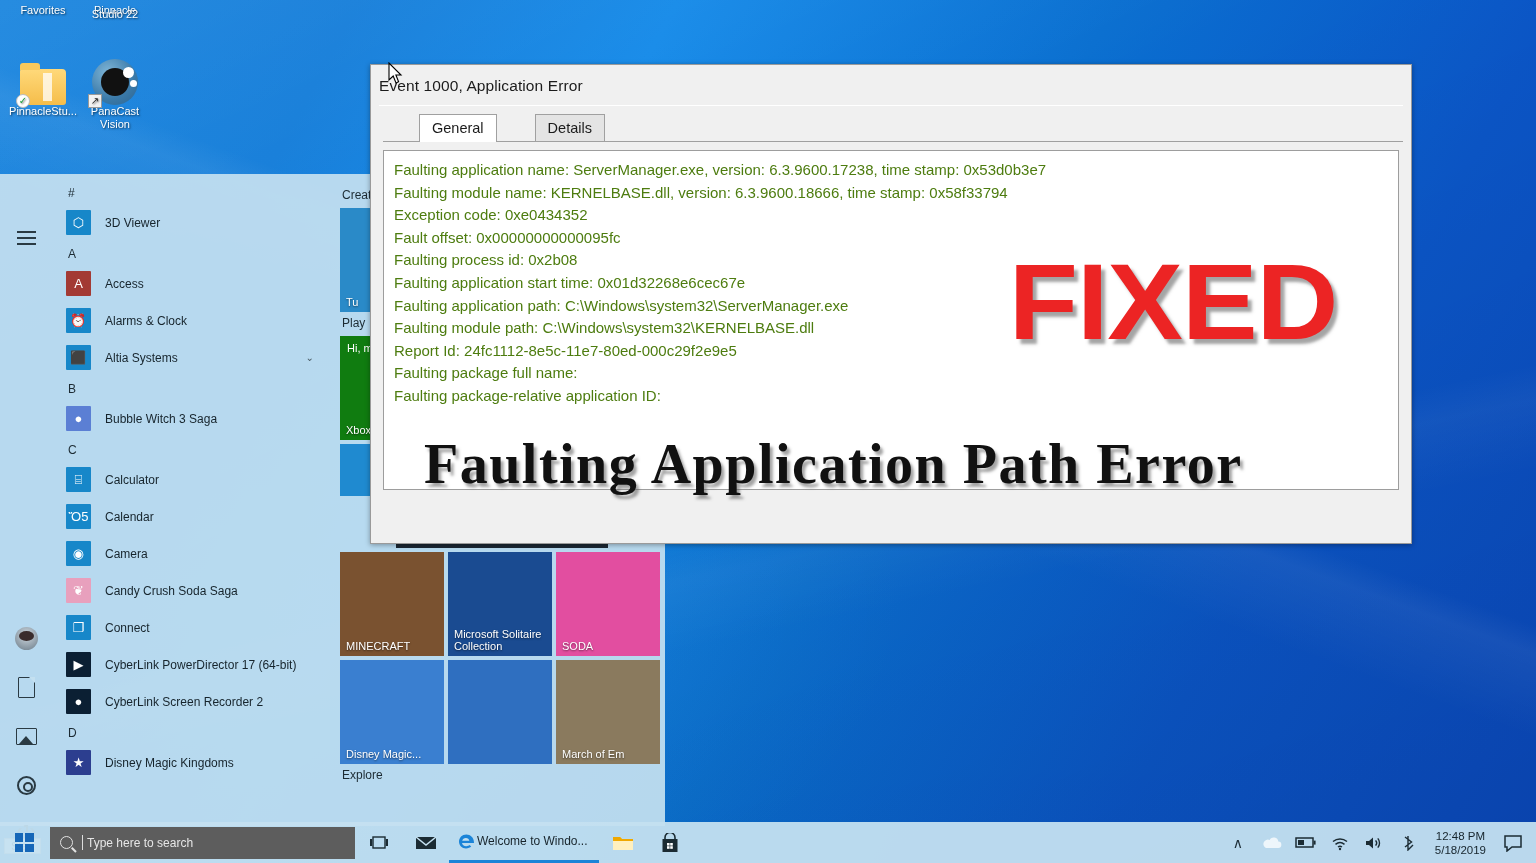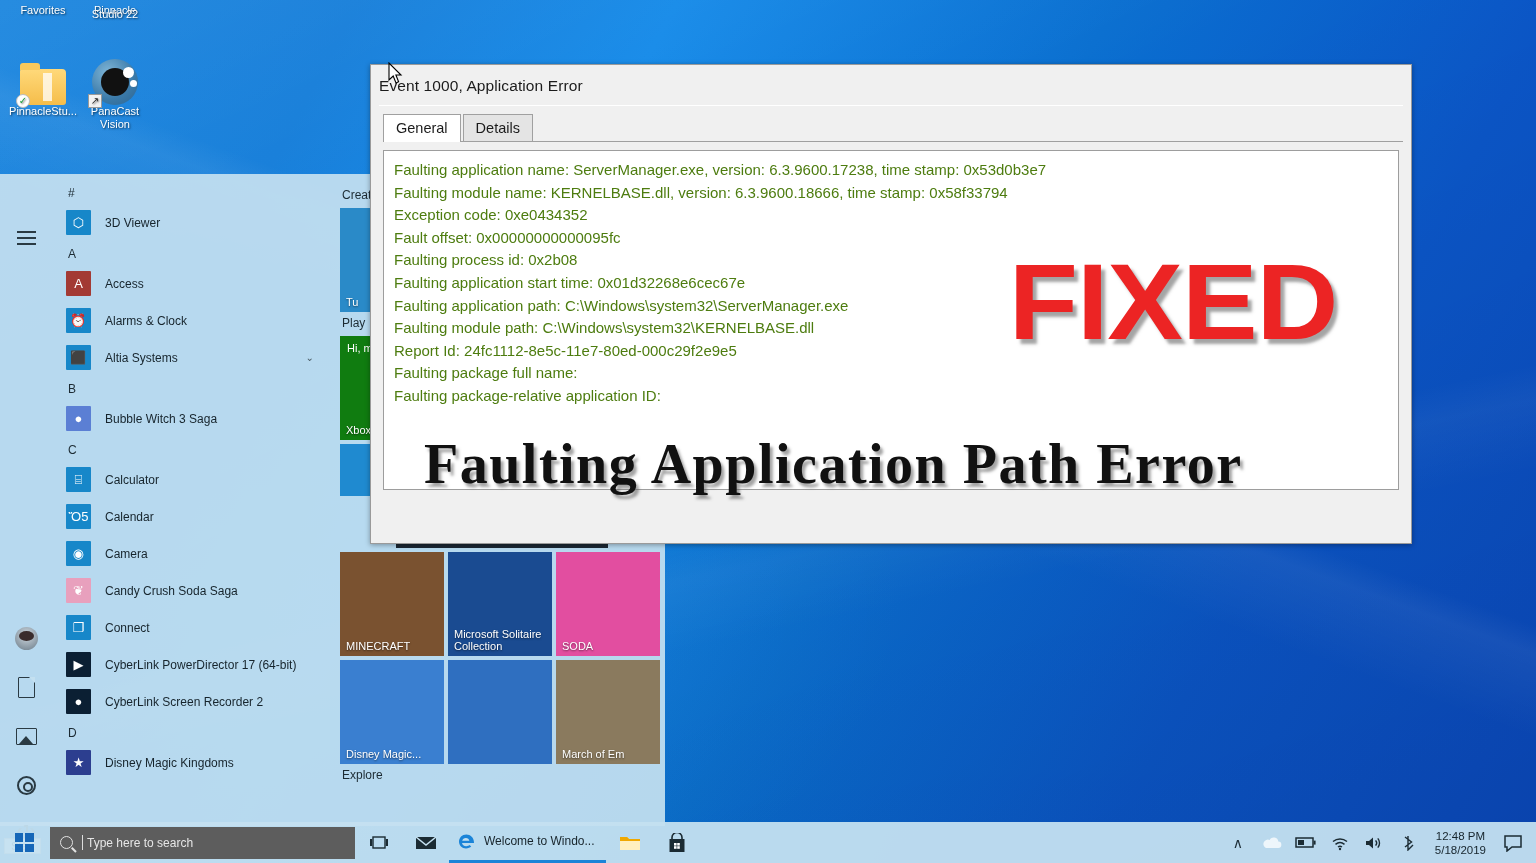--- a/index.html
+++ b/index.html
@@ -95,35 +95,35 @@
     background: rgba(196,224,240,0.95); display:flex; align-items:center; }
   .tb-start{ width:48px; height:41px; display:flex; align-items:center; justify-content:center; }
   .winlogo{ width:19px;height:19px; display:grid; grid-template-columns:1fr 1fr; grid-template-rows:1fr 1fr; gap:2px;}
   .winlogo i{ background:#1667b8; display:block;}
   .tb-search{ width:305px; height:30px; background:#5d5d5d; display:flex; align-items:center;
      padding:16px 10px; color:#e6e6e6; font-size:12px; margin-left:2px;}
   .tb-search .mag{ width:13px;height:13px;border:1.6px solid #e3e3e3;border-radius:50%;position:relative;margin-right:9px;flex:0 0 13px;}
   .tb-search .mag::after{content:"";position:absolute;right:-5px;bottom:-3px;width:6px;height:1.6px;background:#e3e3e3;transform:rotate(45deg);}
   .tb-search .caret{ width:1px;height:15px;background:#ddd;margin-right:4px;}
   .tb-btn{ width:47px;height:41px;display:flex;align-items:center;justify-content:center;position:relative;}
-  .tb-task{ height:41px;display:flex;align-items:center;padding:0 12px 0 8px;gap:7px;border-bottom:3px solid #1b84d8;}
+  .tb-task{ height:41px;display:flex;align-items:center;padding:0 12px 0 8px;border-bottom:3px solid #1b84d8;}
   .tb-task .lbl{ font-size:12px;color:#17242b; }
   .tray{ margin-left:auto; display:flex; align-items:center; height:41px; gap:0; padding-right:6px;}
   .tray-ic{ width:34px;height:41px;display:flex;align-items:center;justify-content:center;color:#20303a;font-size:14px;}
   .clock{ text-align:center; font-size:11.5px; color:#16242c; line-height:14px; padding:0 10px;}
   .actioncenter{ width:34px;height:41px;display:flex;align-items:center;justify-content:center;}
 
   
   #dialog{ position:absolute; left:370px; top:64px; width:1042px; height:480px;
      background:#f0f0f0; border:1px solid #9a9a9a; box-shadow:0 1px 5px rgba(0,0,0,.35); }
   .dlg-title{ font-size:15.5px; color:#1b1b1b; padding:12px 0 0 8px; letter-spacing:.1px;}
   .dlg-sep{ height:1px; background:#d2d2d2; margin:10px 8px 0 8px; border-bottom:1px solid #fff;}
   .tabs{ display:flex; padding:8px 0 0 12px; position:relative; }
   .tab{ font-size:14.5px; color:#1b1b1b; padding:5px 12px 6px 12px; border:1px solid #a0a0a0;
-     background:#e4e4e4; margin-right:2px; border-bottom:none; }
+     background:#e4e4e4; margin-right:2px; border-bottom:none;margin-left:36px; }
   .tab.active{ background:#fff; position:relative; z-index:3; }
   .tabline{ position:absolute; left:12px; right:8px; bottom:0; height:1px; background:#a0a0a0; }
   .desc-box{ margin:8px 12px 0 12px; height:340px; background:#fff; border:1px solid #9d9d9d;
      position:relative; overflow:hidden; }
   .desc-text{ padding:8px 10px; font-size:15px; line-height:22.6px; color:#4d7c0f; white-space:pre; }
   .desc-text .ln{ display:block; }
 
   
   #fixed-badge{ position:absolute; left:1018px; top:250px; font-size:107px; line-height:104px;
      font-weight:bold; color:#ec2424; font-family:"Liberation Sans", sans-serif;

